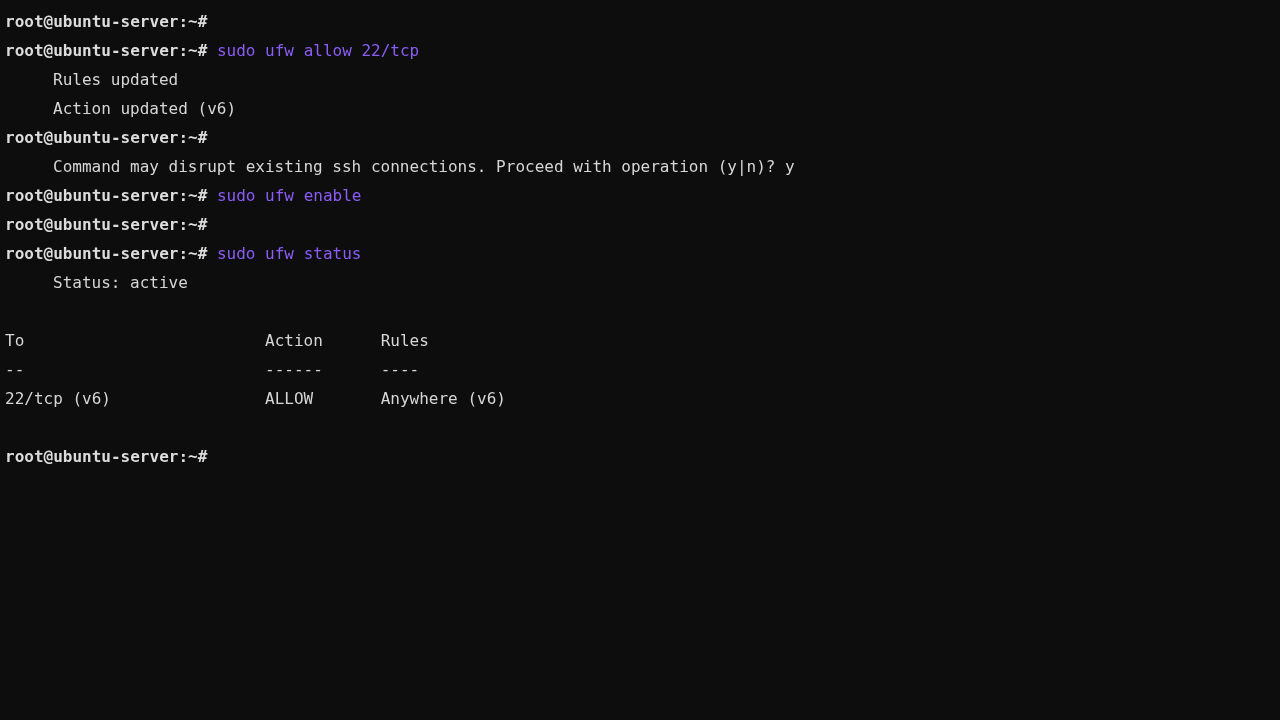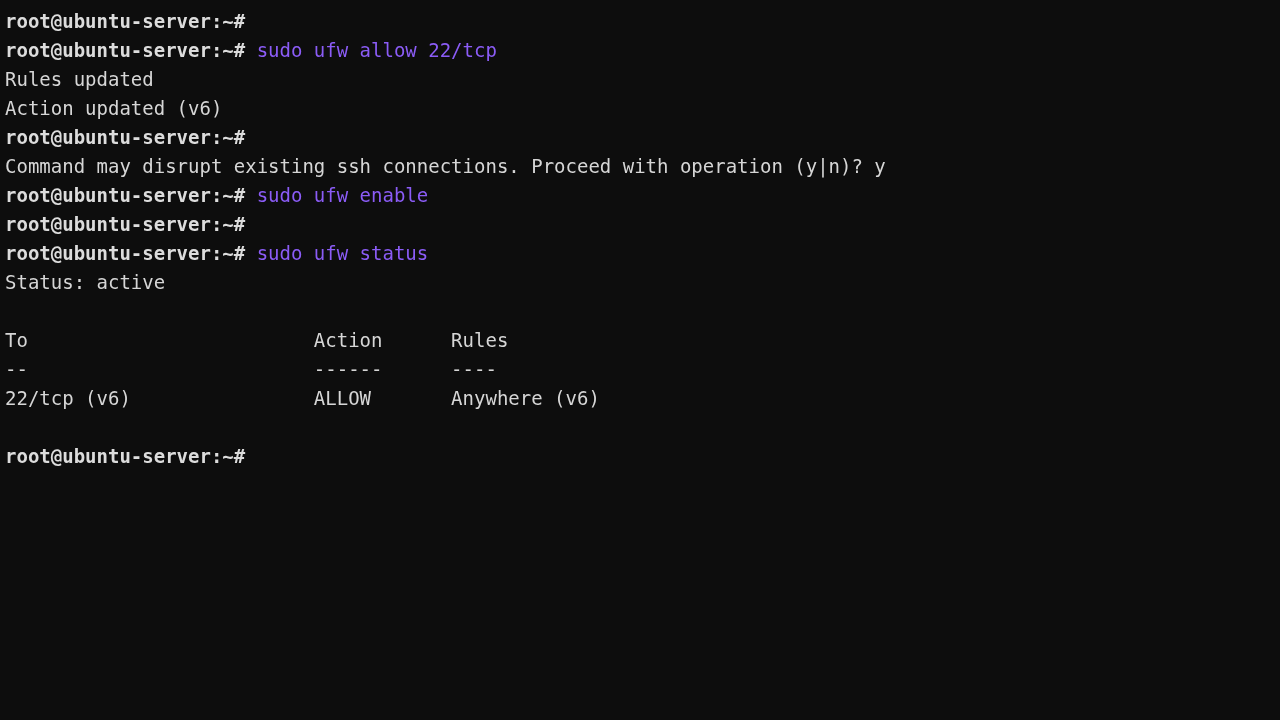--- a/index.html
+++ b/index.html
@@ -7,21 +7,21 @@
     padding: 0;
     background: #0d0d0d;
   }
   #terminal {
     position: relative;
     width: 1280px;
     height: 720px;
     background: #0d0d0d;
     overflow: hidden;
     font-family: "DejaVu Sans Mono", "Liberation Mono", monospace;
-    font-size: 19px;
+    font-size: 16px;
     line-height: 29px;
     color: #d6d6d6;
     padding: 7px 0 0 5px;
     box-sizing: border-box;
     -webkit-font-smoothing: none;
   }
   .line {
     white-space: pre;
     height: 29px;
     letter-spacing: 0;
@@ -34,20 +34,21 @@
     font-weight: bold;
     color: #dcdcdc;
   }
   .cmd {
     font-weight: normal;
     color: #8b5cf6;
   }
   .out {
     font-weight: normal;
     color: #d6d6d6;
+    margin-left: 48px;
   }
   .tbl {
     font-weight: normal;
     color: #d6d6d6;
     white-space: pre;
   }
 </style>
 </head>
 <body>
 

